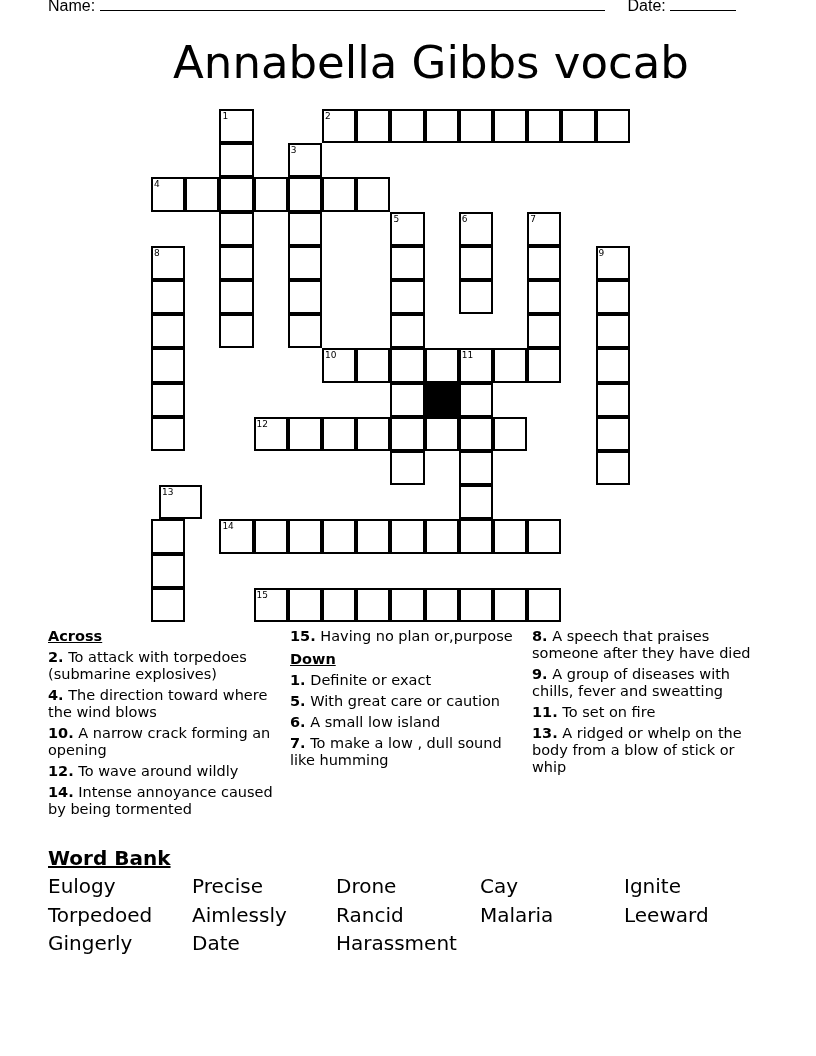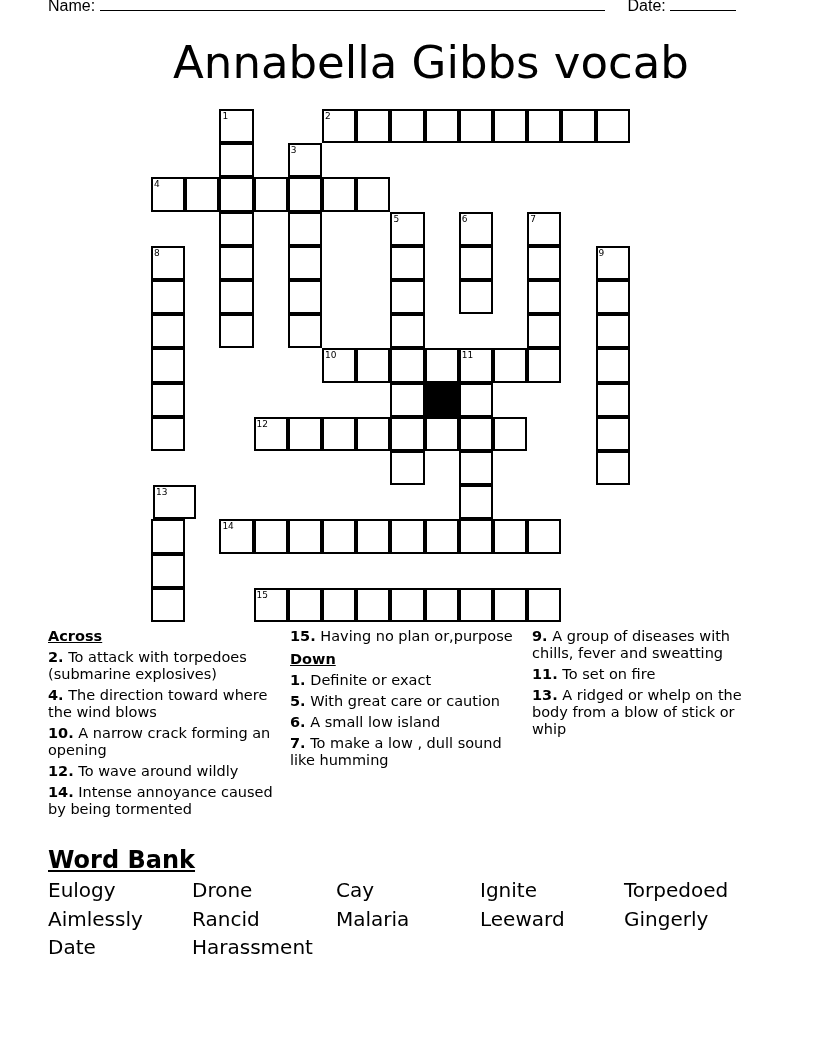--- a/index.html
+++ b/index.html
@@ -9,21 +9,21 @@
     .title { position:absolute; top:36px; left:0; width:816px; text-align:center; font-size:45px; font-family:"DejaVu Sans", sans-serif;margin-left:23px; }
     #grid { position:absolute; left:152px; top:110px; }
     .cell { position:absolute; width:34.2px; height:34.2px; box-sizing:border-box; border:2px solid #000; background:#fff; margin-left:-1px; margin-top:-1px; }
     .cell.black { background:#000; }
     .cell .num { position:absolute; left:1px; top:0px; font-size:9px; font-family:"DejaVu Sans", sans-serif; line-height:10px; }
     .clues { position:absolute; top:628px; font-size:14.5px; line-height:17px; }
     .clues .hd { font-weight:bold; text-decoration:underline; margin-bottom:4px; display:block; }
     .clue { margin-bottom:4px; }
     .clue b { font-weight:bold; }
     .bank { position:absolute; top:846px; left:48px; }
-    .bank .hd { font-size:24px; font-weight:bold; text-decoration:underline; display:block; margin-bottom:2px; }
+    .bank .hd { font-size:20px; font-weight:bold; text-decoration:underline; display:block; margin-bottom:2px; }
     .bank .grid { display:grid; grid-template-columns:144px 144px 144px 144px 144px; font-size:20px; line-height:28.5px; }
   </style>
 </head>
 <body>
 
 <div class="header">
   <span>Name:</span>
   <span class="line" style="width:505px;"></span>
   <span style="display:inline-block;width:14px;"></span>
   <span>Date:</span>
@@ -123,21 +123,21 @@
     <div class="cell black" style="left: 273.6px; top: 273.6px;"></div>
     <div class="cell" style="left: 102.6px; top: 307.8px;">
       <span class="num">12</span>
     </div>
     <div class="cell" style="left: 136.8px; top: 307.8px;"></div>
     <div class="cell" style="left: 171px; top: 307.8px;"></div>
     <div class="cell" style="left: 205.2px; top: 307.8px;"></div>
     <div class="cell" style="left: 273.6px; top: 307.8px;"></div>
     <div class="cell" style="left: 307.8px; top: 307.8px;"></div>
     <div class="cell" style="left: 342px; top: 307.8px;"></div>
-    <div class="cell" style="left: 2px; top: 376.2px; padding-left: 39px;">
+    <div class="cell" style="left: 8px; top: 376.2px; padding-left: 39px;">
       <span class="num">13</span>
     </div>
     <div class="cell" style="left: 0px; top: 410.4px;"></div>
     <div class="cell" style="left: 0px; top: 444.6px;"></div>
     <div class="cell" style="left: 0px; top: 478.8px;"></div>
     <div class="cell" style="left: 68.4px; top: 410.4px;">
       <span class="num">14</span>
     </div>
     <div class="cell" style="left: 102.6px; top: 410.4px;"></div>
     <div class="cell" style="left: 136.8px; top: 410.4px;"></div>
@@ -172,29 +172,31 @@
 <div class="clues" style="left:290px;width:230px;">
   <div class="clue" style="margin-bottom:6px;"><b>15.</b> <span>Having no plan or,purpose</span></div>
   <span class="hd">Down</span>
   <div class="clue"><b>1.</b> <span>Definite or exact</span></div>
   <div class="clue"><b>5.</b> <span>With great care or caution</span></div>
   <div class="clue"><b>6.</b> <span>A small low island</span></div>
   <div class="clue"><b>7.</b> <span>To make a low , dull sound like humming</span></div>
 </div>
 
 <div class="clues" style="left:532px;width:240px;">
+  <div class="clue"><b>8.</b> <span>A speech that praises someone after they have died</span></div>
   <div class="clue"><b>9.</b> <span>A group of diseases with chills, fever and sweatting</span></div>
   <div class="clue"><b>11.</b> <span>To set on fire</span></div>
   <div class="clue"><b>13.</b> <span>A ridged or whelp on the body from a blow of stick or whip</span></div>
 </div>
 
 <div class="bank">
   <span class="hd">Word Bank</span>
   <div class="grid">
     <span>Eulogy</span>
+    <span>Precise</span>
     <span>Drone</span>
     <span>Cay</span>
     <span>Ignite</span>
     <span>Torpedoed</span>
     <span>Aimlessly</span>
     <span>Rancid</span>
     <span>Malaria</span>
     <span>Leeward</span>
     <span>Gingerly</span>
     <span>Date</span>

